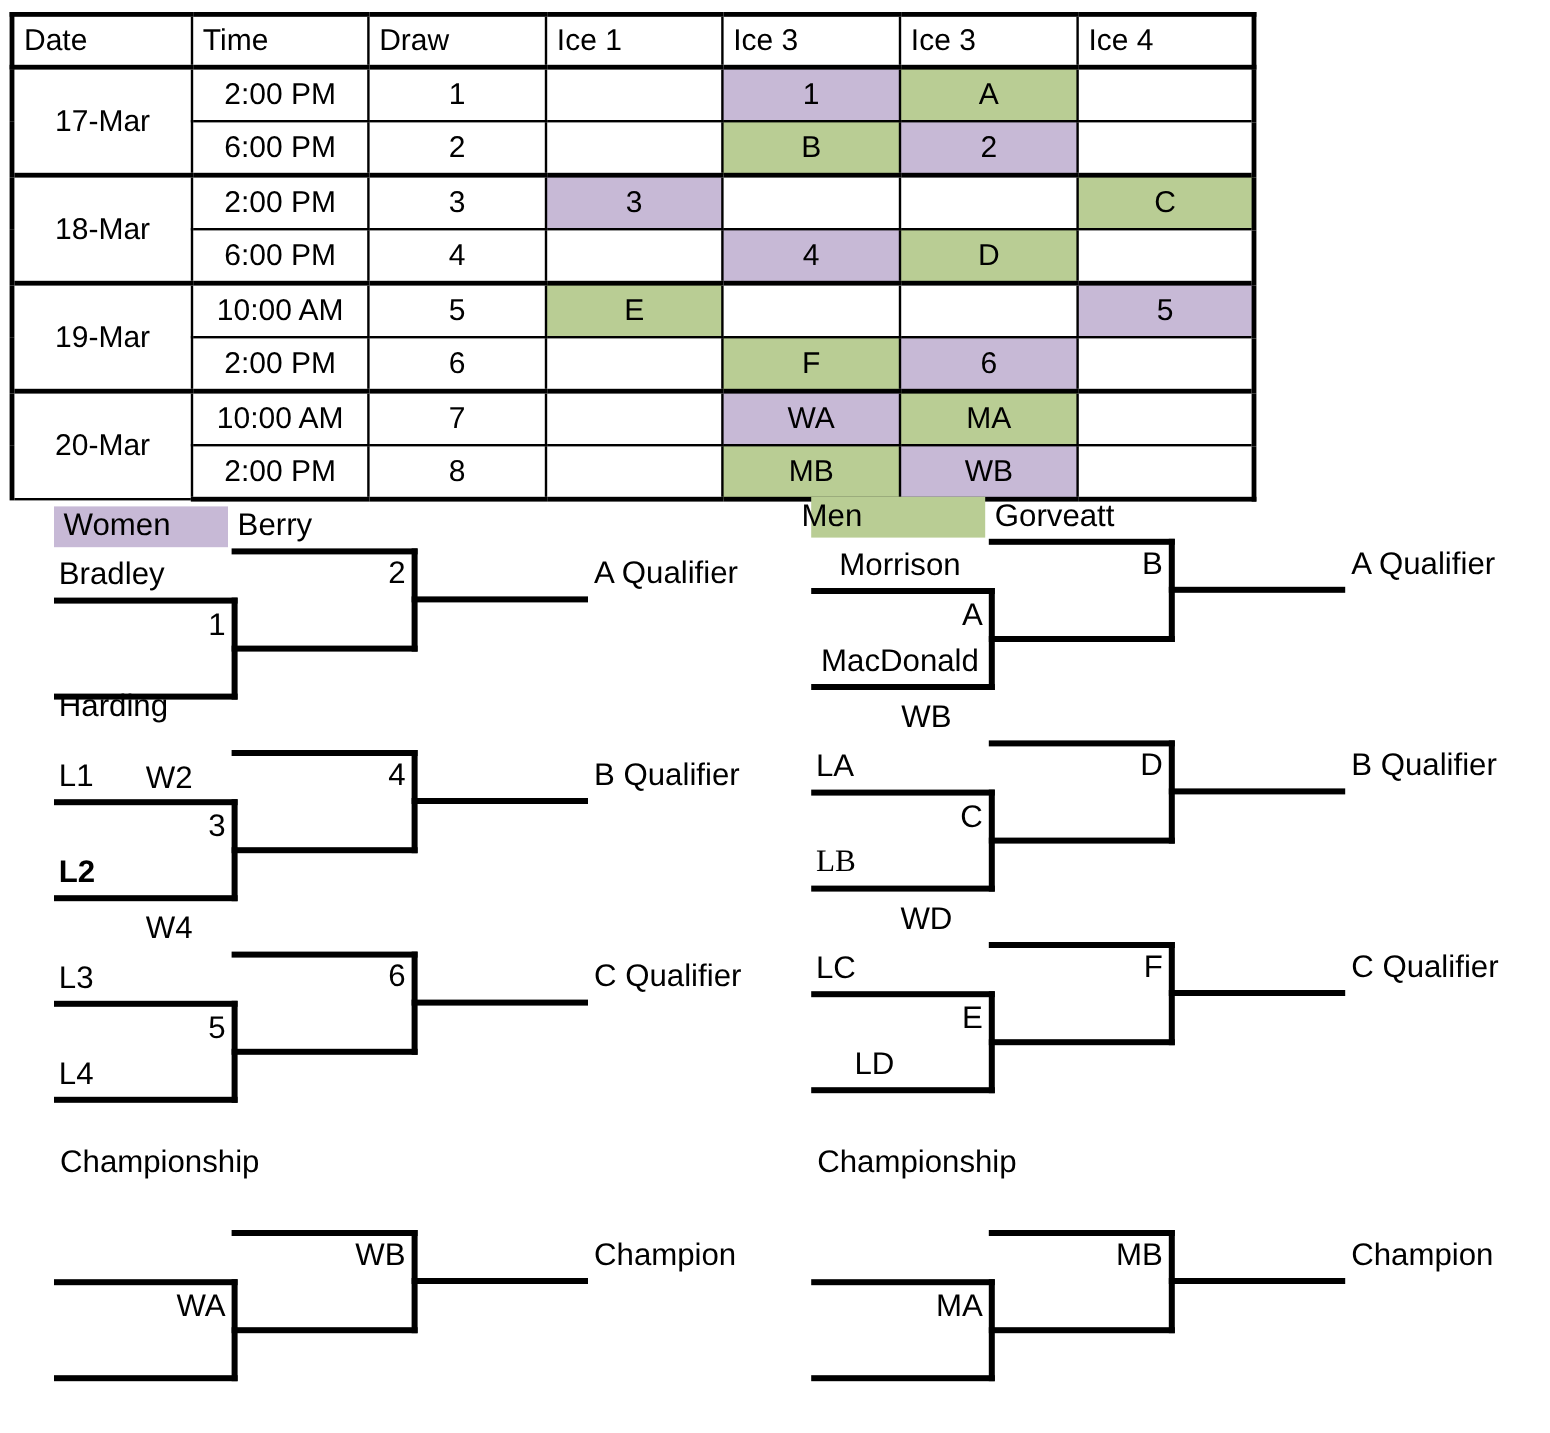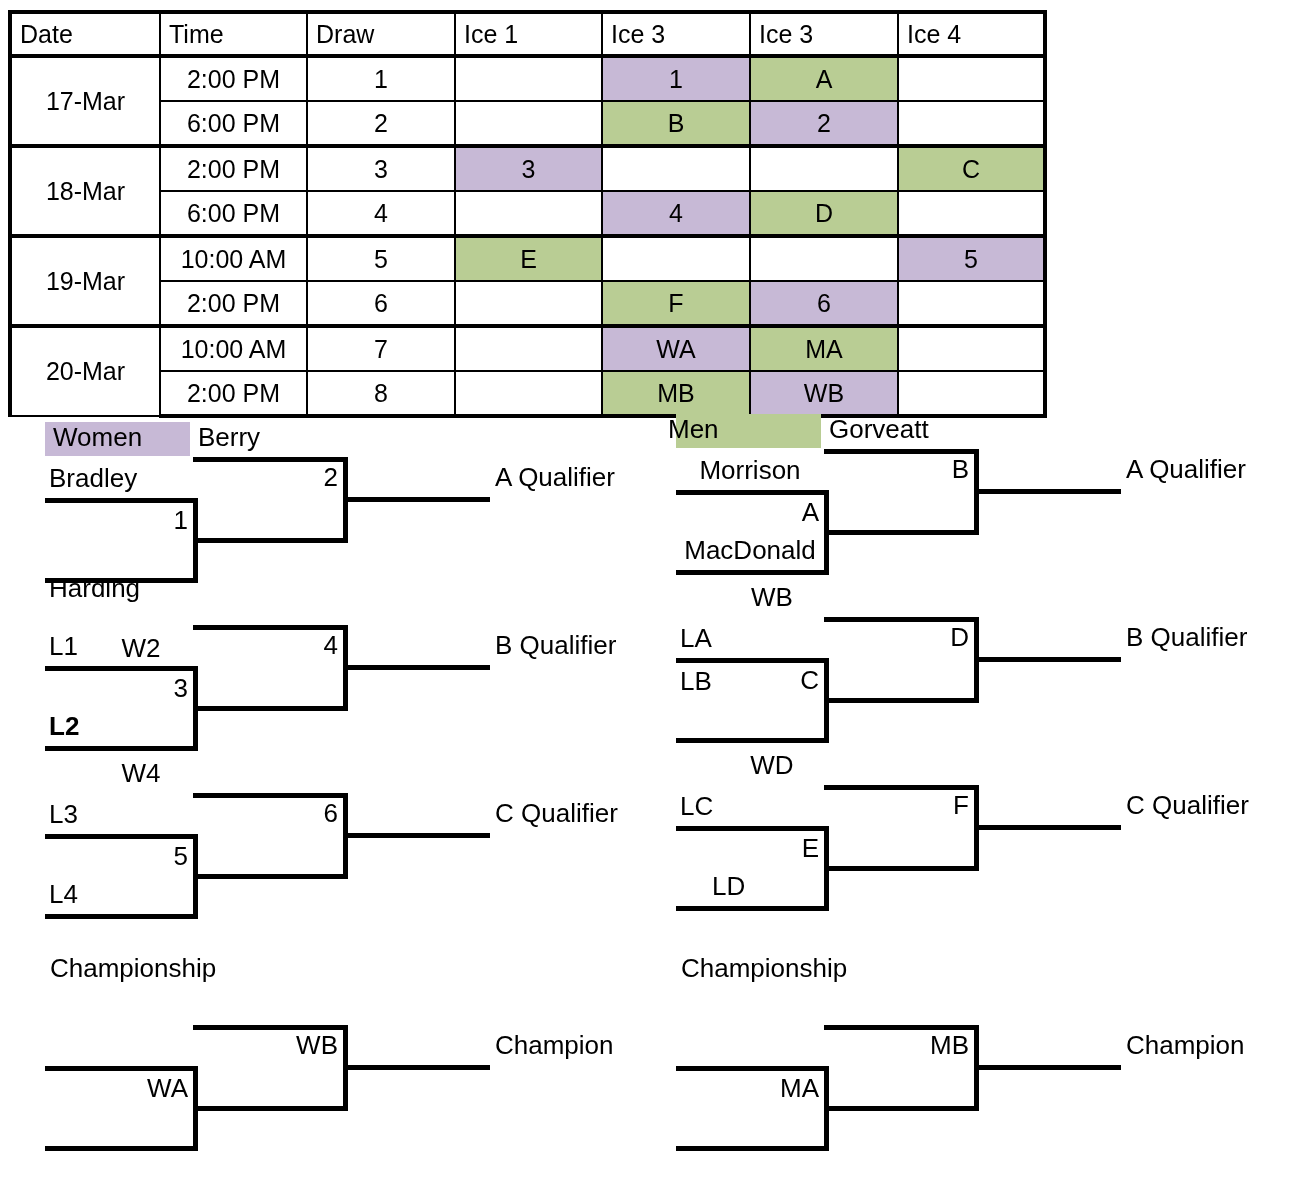--- a/index.html
+++ b/index.html
@@ -201,21 +201,21 @@
     <div class="lbl" style="left:1126px;top:456px;">A Qualifier</div>
     <div class="ln hln" style="left:824px;top:617px;width:155px;"></div>
     <div class="ln vln" style="left:974px;top:617px;height:86px;"></div>
     <div class="ln hln" style="left:824px;top:698px;width:155px;"></div>
     <div class="ln hln" style="left:974px;top:657px;width:147px;"></div>
     <div class="ln hln" style="left:676px;top:658px;width:153px;"></div>
     <div class="ln vln" style="left:824px;top:658px;height:85px;"></div>
     <div class="ln hln" style="left:676px;top:738px;width:153px;"></div>
     <div class="lbl" style="left:702px;top:584px;width:140px;text-align:center;">WB</div>
     <div class="lbl" style="left:680px;top:625px;">LA</div>
-    <div class="lbl" style="left:680px;top:668px;">LB</div>
+    <div class="lbl" style="left:680px;top:705px;font-family:Liberation Serif, serif;">LB</div>
     <div class="lbl" style="left:764px;top:667px;width:55px;text-align:right;">C</div>
     <div class="lbl" style="left:914px;top:624px;width:55px;text-align:right;">D</div>
     <div class="lbl" style="left:1126px;top:624px;">B Qualifier</div>
     <div class="ln hln" style="left:824px;top:785px;width:155px;"></div>
     <div class="ln vln" style="left:974px;top:785px;height:86px;"></div>
     <div class="ln hln" style="left:824px;top:866px;width:155px;"></div>
     <div class="ln hln" style="left:974px;top:825px;width:147px;"></div>
     <div class="ln hln" style="left:676px;top:826px;width:153px;"></div>
     <div class="ln vln" style="left:824px;top:826px;height:85px;"></div>
     <div class="ln hln" style="left:676px;top:906px;width:153px;"></div>

